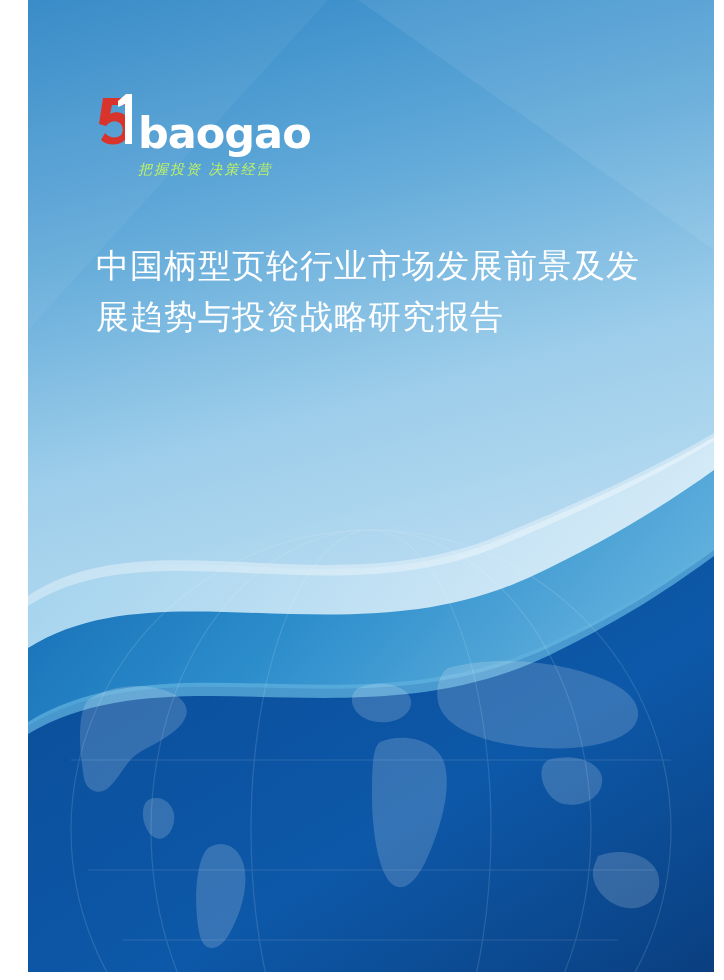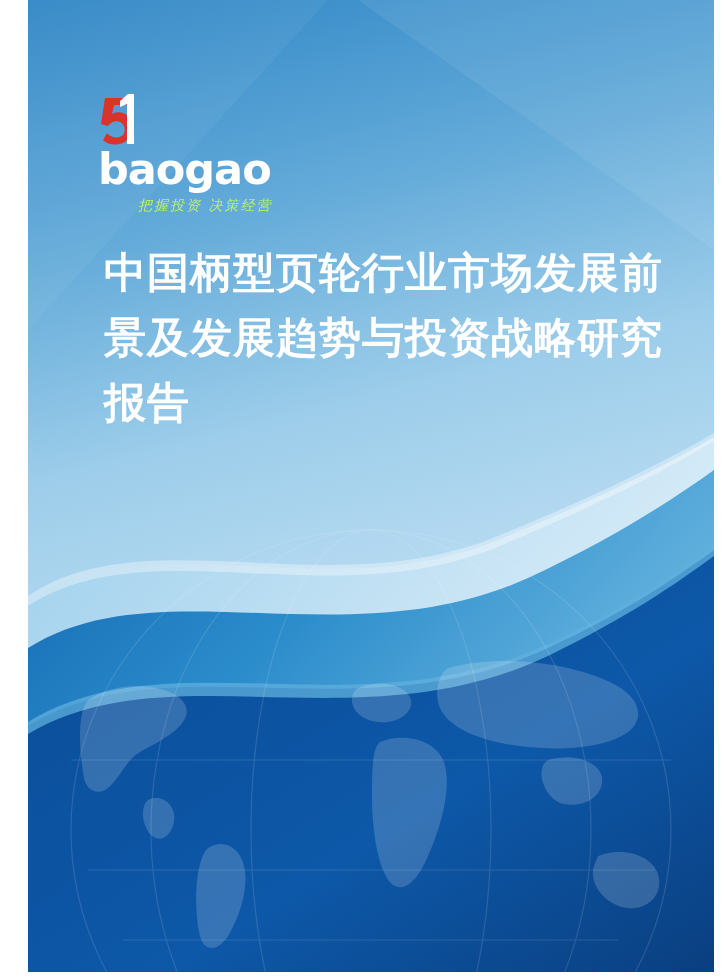--- a/index.html
+++ b/index.html
@@ -59,21 +59,20 @@
     left: 96px;
     top: 92px;
     z-index: 30;
     display: flex;
     flex-direction: column;
     align-items: flex-start;
   }
   .logo-row {
     display: flex;
     align-items: baseline;
-    flex-direction: column;
   }
   .logo-mark {
     position: relative;
     width: 40px;
     height: 56px;
   }
   .logo-mark svg { position: absolute; left: 0; top: 0; }
   .logo-word {
     font-family: "DejaVu Sans", sans-serif;
     font-weight: bold;
@@ -90,30 +89,30 @@
     font-size: 14px;
     letter-spacing: 2px;
     color: #bef264;
     font-style: italic;
     white-space: nowrap;
   }
 
   
   .title {
     position: absolute;
-    left: 104px;
+    left: 96px;
     top: 240px;
     width: 570px;
     z-index: 30;
     font-family: "DejaVu Sans", sans-serif;
-    font-size: 42px;
+    font-size: 33px;
     line-height: 1.55;
     color: #ffffff;
     letter-spacing: 1px;
-    font-weight: bold;
+    font-weight: normal;
     margin: 0;
   }
 </style>
 </head>
 <body>
 
 <div id="cover">
 
   <div class="art">
     <svg width="686" height="972" viewBox="0 0 686 972" xmlns="http://www.w3.org/2000/svg">

